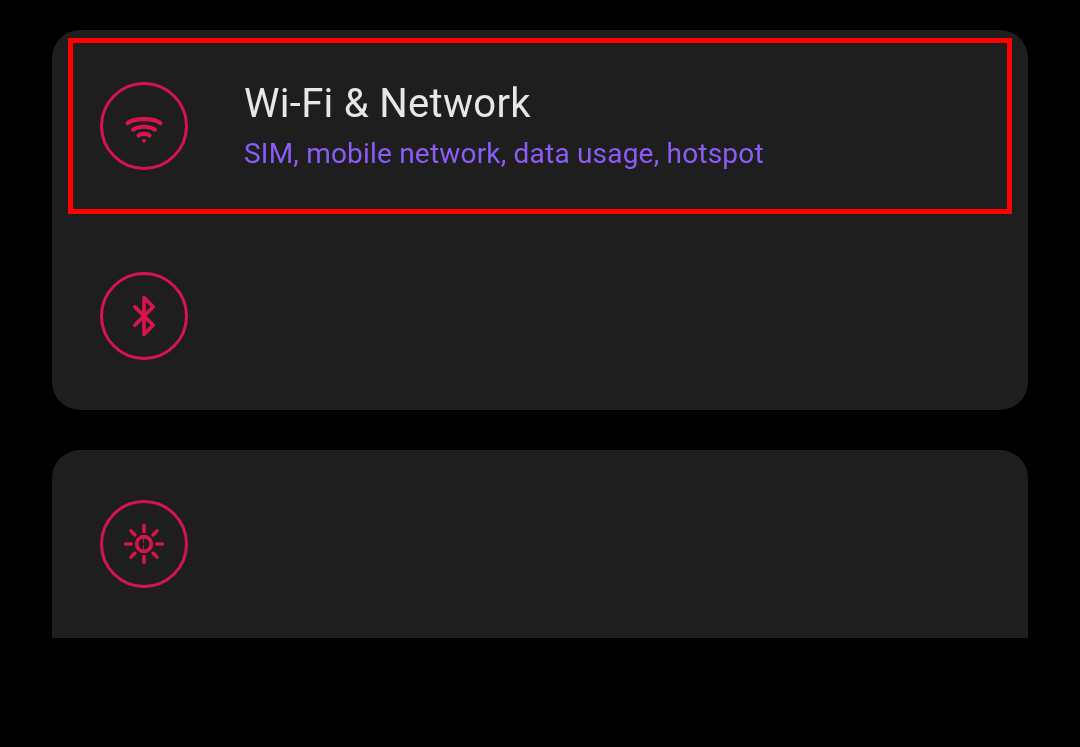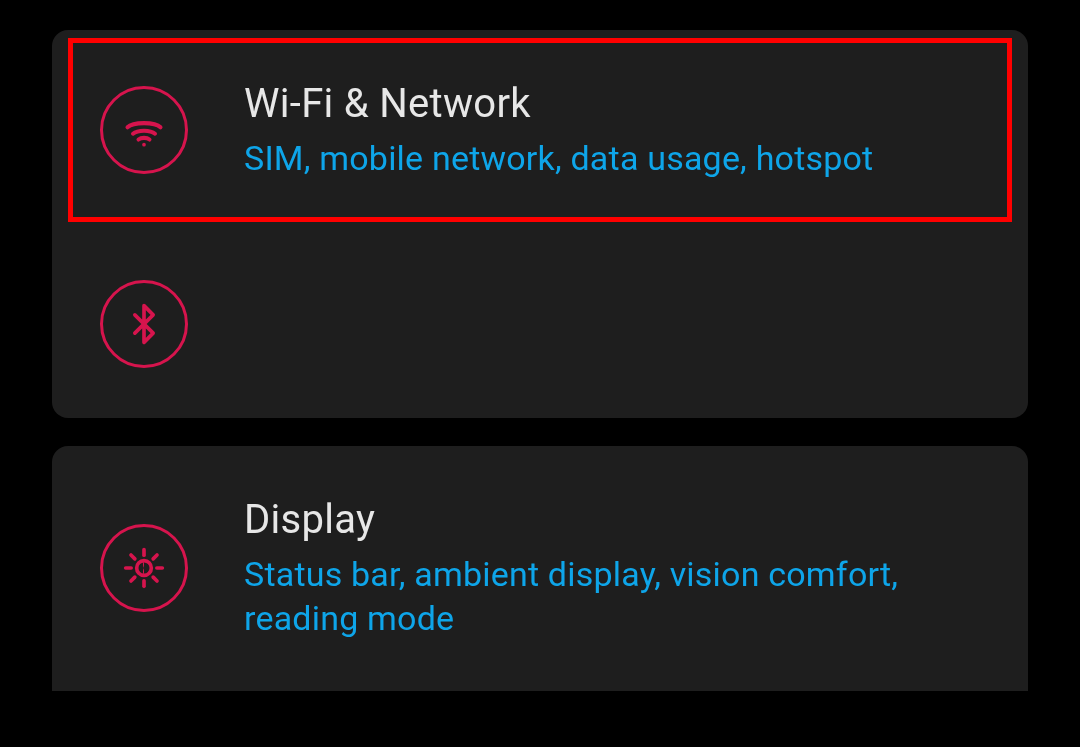--- a/index.html
+++ b/index.html
@@ -9,23 +9,23 @@
     }
     body {
       width: 1080px;
       height: 747px;
       background-color: #000000;
       font-family: -apple-system, BlinkMacSystemFont, "Segoe UI", Roboto, Helvetica, Arial, sans-serif;
       padding: 30px 52px 0 52px;
     }
     .settings-card {
       background-color: #1e1e1e;
-      border-radius: 16px;
+      border-radius: 28px;
       padding: 0;
-      margin-bottom: 28px;
+      margin-bottom: 40px;
     }
     .settings-item {
       display: flex;
       align-items: center;
       padding: 50px 40px 50px 48px;
       position: relative;
     }
     .highlight-box {
       position: absolute;
       top: 8px;
@@ -57,22 +57,22 @@
     }
     .item-title {
       color: #e7e7e7;
       font-size: 40px;
       font-weight: 400;
       letter-spacing: 0.3px;
       line-height: 1.2;
       margin-bottom: 8px;
     }
     .item-subtitle {
-      color: #0ea5e9;
-      font-size: 34px;
+      color: #8b5cf6;
+      font-size: 28px;
       font-weight: 400;
       letter-spacing: 0.2px;
       line-height: 1.3;
     }
     .card-bottom-cut {
       border-bottom-left-radius: 0;
       border-bottom-right-radius: 0;
     }
   </style>
 </head>
@@ -113,18 +113,14 @@
         <line x1="12" y1="2" x2="12" y2="5"></line>
         <line x1="12" y1="19" x2="12" y2="22"></line>
         <line x1="2" y1="12" x2="5" y2="12"></line>
         <line x1="19" y1="12" x2="22" y2="12"></line>
         <line x1="4.9" y1="4.9" x2="7" y2="7"></line>
         <line x1="17" y1="17" x2="19.1" y2="19.1"></line>
         <line x1="4.9" y1="19.1" x2="7" y2="17"></line>
         <line x1="17" y1="7" x2="19.1" y2="4.9"></line>
       </svg>
     </div>
-    <div class="item-text">
-      <div class="item-title">Display</div>
-      <div class="item-subtitle">Status bar, ambient display, vision comfort, reading mode</div>
-    </div>
   </div>
 </div>
 
 </body></html>

